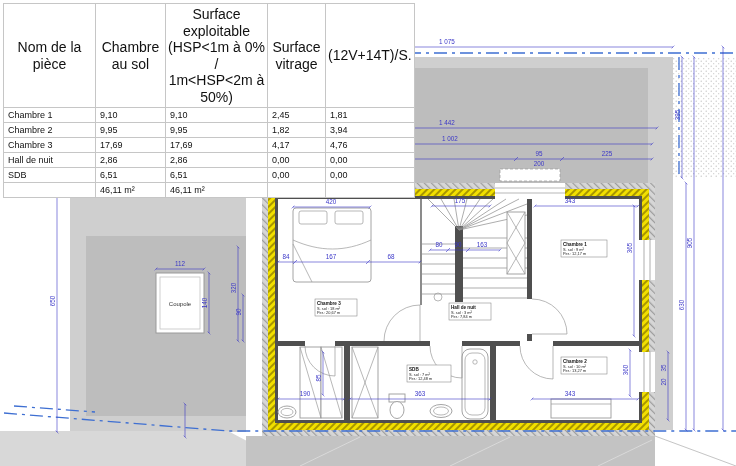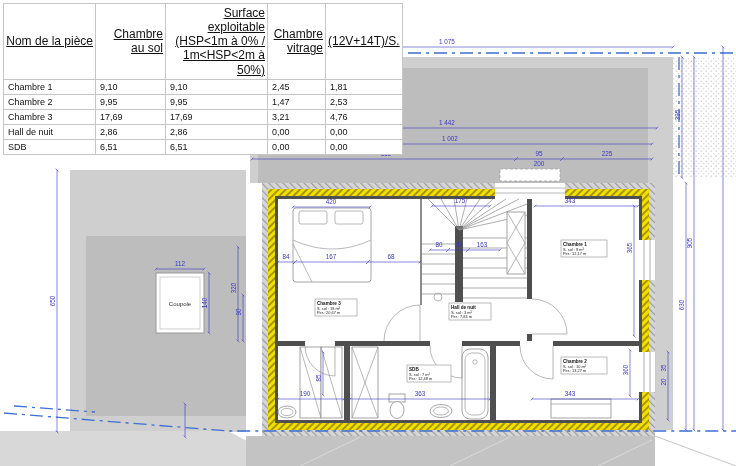--- a/index.html
+++ b/index.html
@@ -1,21 +1,21 @@
 <!DOCTYPE html>
 <html><head>
 <meta charset="utf-8">
 <style>
   html,body{margin:0;padding:0;background:#fff;font-family:"Liberation Sans",sans-serif;}
   .stage{position:relative;width:736px;height:466px;background:#fff;overflow:hidden;}
   .stage > svg{position:absolute;left:0;top:0;}
   table.surf{position:absolute;top:3px;left:3px;border-collapse:collapse;background:#fff;
              font-size:9px;color:#111;table-layout:fixed;z-index:5;}
   .surf th,.surf td{border:1px solid #c6c6c6;font-weight:400;overflow:hidden;}
-  .surf th{text-align:right;font-size:12px;line-height:1.18;white-space:pre-line;padding:2px 2px;vertical-align:middle;text-decoration:underline;}
+  .surf th{text-align:center;font-size:14px;line-height:1.18;white-space:pre-line;padding:2px 2px;vertical-align:middle;}
   .surf td{padding:1px 4px;height:12px;text-align:left;vertical-align:middle;}
   .dim{font-size:6.3px;fill:#3a36c8;}
   .dimc{text-anchor:middle;}
   .rl-name{font-size:4.6px;font-weight:700;fill:#111;}
   .rl-sub{font-size:3.9px;fill:#222;}
   .coupole-t{font-size:6px;fill:#333;text-anchor:middle;}
   .dl{stroke:#3a36c8;stroke-width:0.6;fill:none;}
   .dashb{stroke:#3e6fd2;stroke-width:1.3;fill:none;stroke-dasharray:13 5 3 5;}
   .thin{stroke:#8a8a8a;stroke-width:0.7;fill:none;}
   .fix{stroke:#9a9a9a;stroke-width:0.9;fill:#fff;}
@@ -294,57 +294,64 @@
         <col style="width:58px">
         <col style="width:60px">
   </colgroup>
   <thead>
     <tr>
       <th>Nom de la pièce</th>
       <th>Chambre au sol</th>
       <th>Surface exploitable
 (HSP&lt;1m à 0% /
 1m&lt;HSP&lt;2m à 50%)</th>
-      <th>Chambre
+      <th>Surface
 vitrage</th>
       <th>(12V+14T)/S.</th>
     </tr>
   </thead>
   <tbody>
     <tr>
       <td>Chambre 1</td>
       <td>9,10</td>
       <td>9,10</td>
       <td>2,45</td>
       <td>1,81</td>
     </tr>
     <tr>
       <td>Chambre 2</td>
       <td>9,95</td>
       <td>9,95</td>
-      <td>1,47</td>
-      <td>2,53</td>
+      <td>1,82</td>
+      <td>3,94</td>
     </tr>
     <tr>
       <td>Chambre 3</td>
       <td>17,69</td>
       <td>17,69</td>
-      <td>3,21</td>
+      <td>4,17</td>
       <td>4,76</td>
     </tr>
     <tr>
       <td>Hall de nuit</td>
       <td>2,86</td>
       <td>2,86</td>
       <td>0,00</td>
       <td>0,00</td>
     </tr>
     <tr>
       <td>SDB</td>
       <td>6,51</td>
       <td>6,51</td>
       <td>0,00</td>
       <td>0,00</td>
     </tr>
+    <tr>
+      <td></td>
+      <td>46,11 m²</td>
+      <td>46,11 m²</td>
+      <td></td>
+      <td></td>
+    </tr>
   </tbody>
 </table>
 
 </div>
 
 </body></html>

